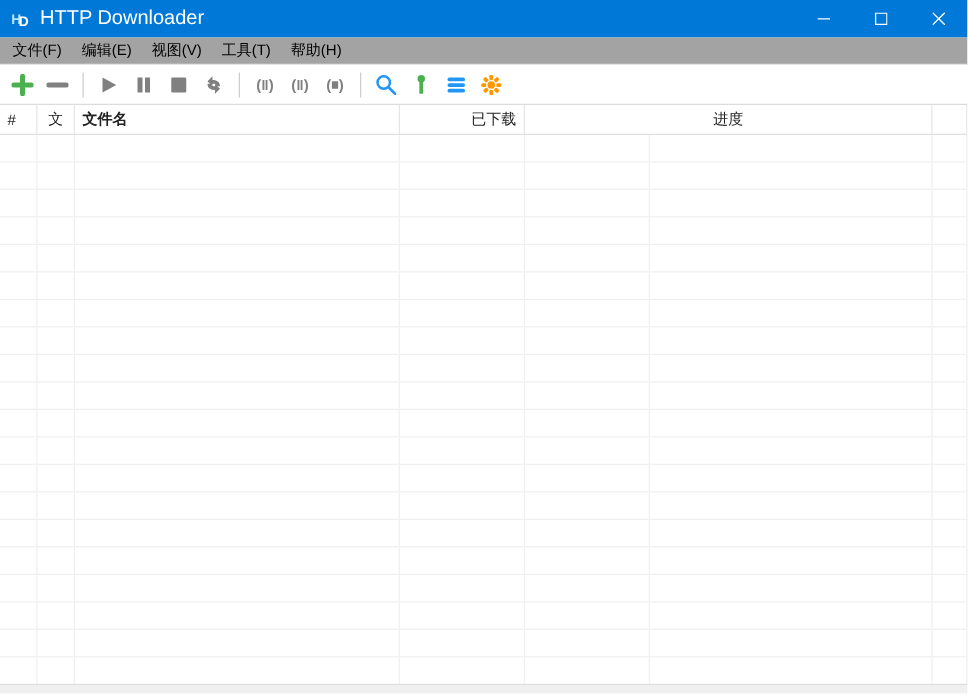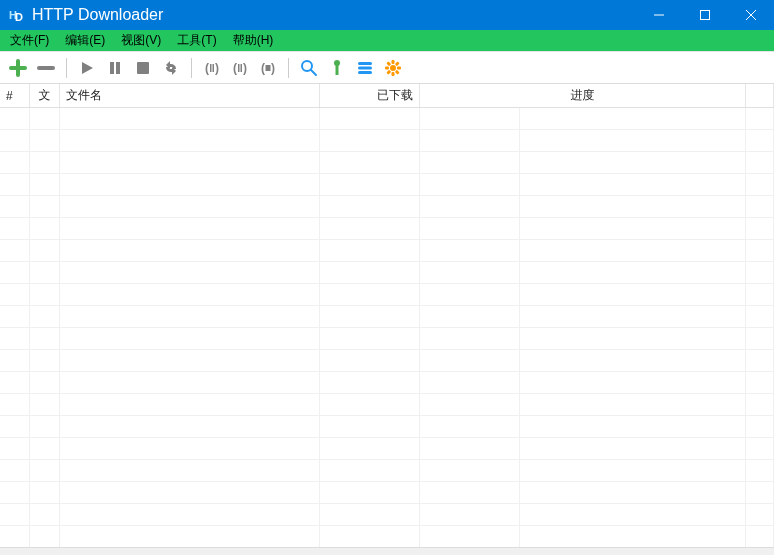--- a/index.html
+++ b/index.html
@@ -2,33 +2,33 @@
 <html><head>
 <meta charset="utf-8">
 <style>
 * { margin: 0; padding: 0; box-sizing: border-box; }
 body { font-family: "Microsoft YaHei", "Segoe UI", sans-serif; font-size: 12px; background: #fff; width: 774px; height: 555px; overflow: hidden; display: flex; flex-direction: column; }
 .titlebar { background: #0078d7; height: 30px; display: flex; align-items: center; color: #fff; }
 .titlebar .app-icon { width: 18px; height: 18px; margin: 0 6px 0 8px; display: flex; align-items: center; justify-content: center; }
 .titlebar .title { font-size: 16px; flex: 1; }
 .titlebar .win-controls { display: flex; height: 100%; }
 .titlebar .win-btn { width: 46px; display: flex; align-items: center; justify-content: center; color: #fff; cursor: pointer; }
-.menubar { background: #22c55e; height: 22px; display: flex; align-items: center; padding: 0 2px; border-bottom: 1px solid #e5e5e5; }
+.menubar { background: #a3a3a3; height: 22px; display: flex; align-items: center; padding: 0 2px; border-bottom: 1px solid #e5e5e5; }
 .menubar .menu-item { padding: 2px 8px; font-size: 12px; cursor: default; }
 .toolbar { background: #fff; height: 32px; display: flex; align-items: center; padding: 0 6px; border-bottom: 1px solid #dcdcdc; gap: 4px; }
 .toolbar .tb-btn { width: 24px; height: 24px; display: flex; align-items: center; justify-content: center; cursor: pointer; border-radius: 2px; }
 .toolbar .tb-sep { width: 1px; height: 20px; background: #ccc; margin: 0 4px; }
 .headers { display: flex; height: 24px; background: #fff; border-bottom: 1px solid #e0e0e0; }
 .headers .col { display: flex; align-items: center; padding: 0 6px; font-size: 12px; color: #222; border-right: 1px solid #e5e5e5; overflow: hidden; white-space: nowrap; }
 .grid { flex: 1; overflow: auto; background: #fff; }
 .grid .row { display: flex; height: 22px; border-bottom: 1px solid #f0f0f0; }
 .grid .cell { border-right: 1px solid #f0f0f0; }
 .col-num { width: 30px; }
 .col-type { width: 30px; text-align: center; justify-content: center; }
-.col-name { width: 260px; }
+.col-name { width: 260px; font-weight: bold; }
 .col-downloaded { width: 100px; justify-content: flex-end; font-family: Liberation Serif, serif; }
 .col-size { width: 100px; justify-content: flex-end; }
 .col-progress { flex: 1; justify-content: center; }
 .col-tail { width: 28px; }
 .statusbar { height: 8px; background: #f0f0f0; border-top: 1px solid #dcdcdc; }
 </style>
 </head>
 <body>
 
 <div class="titlebar">

